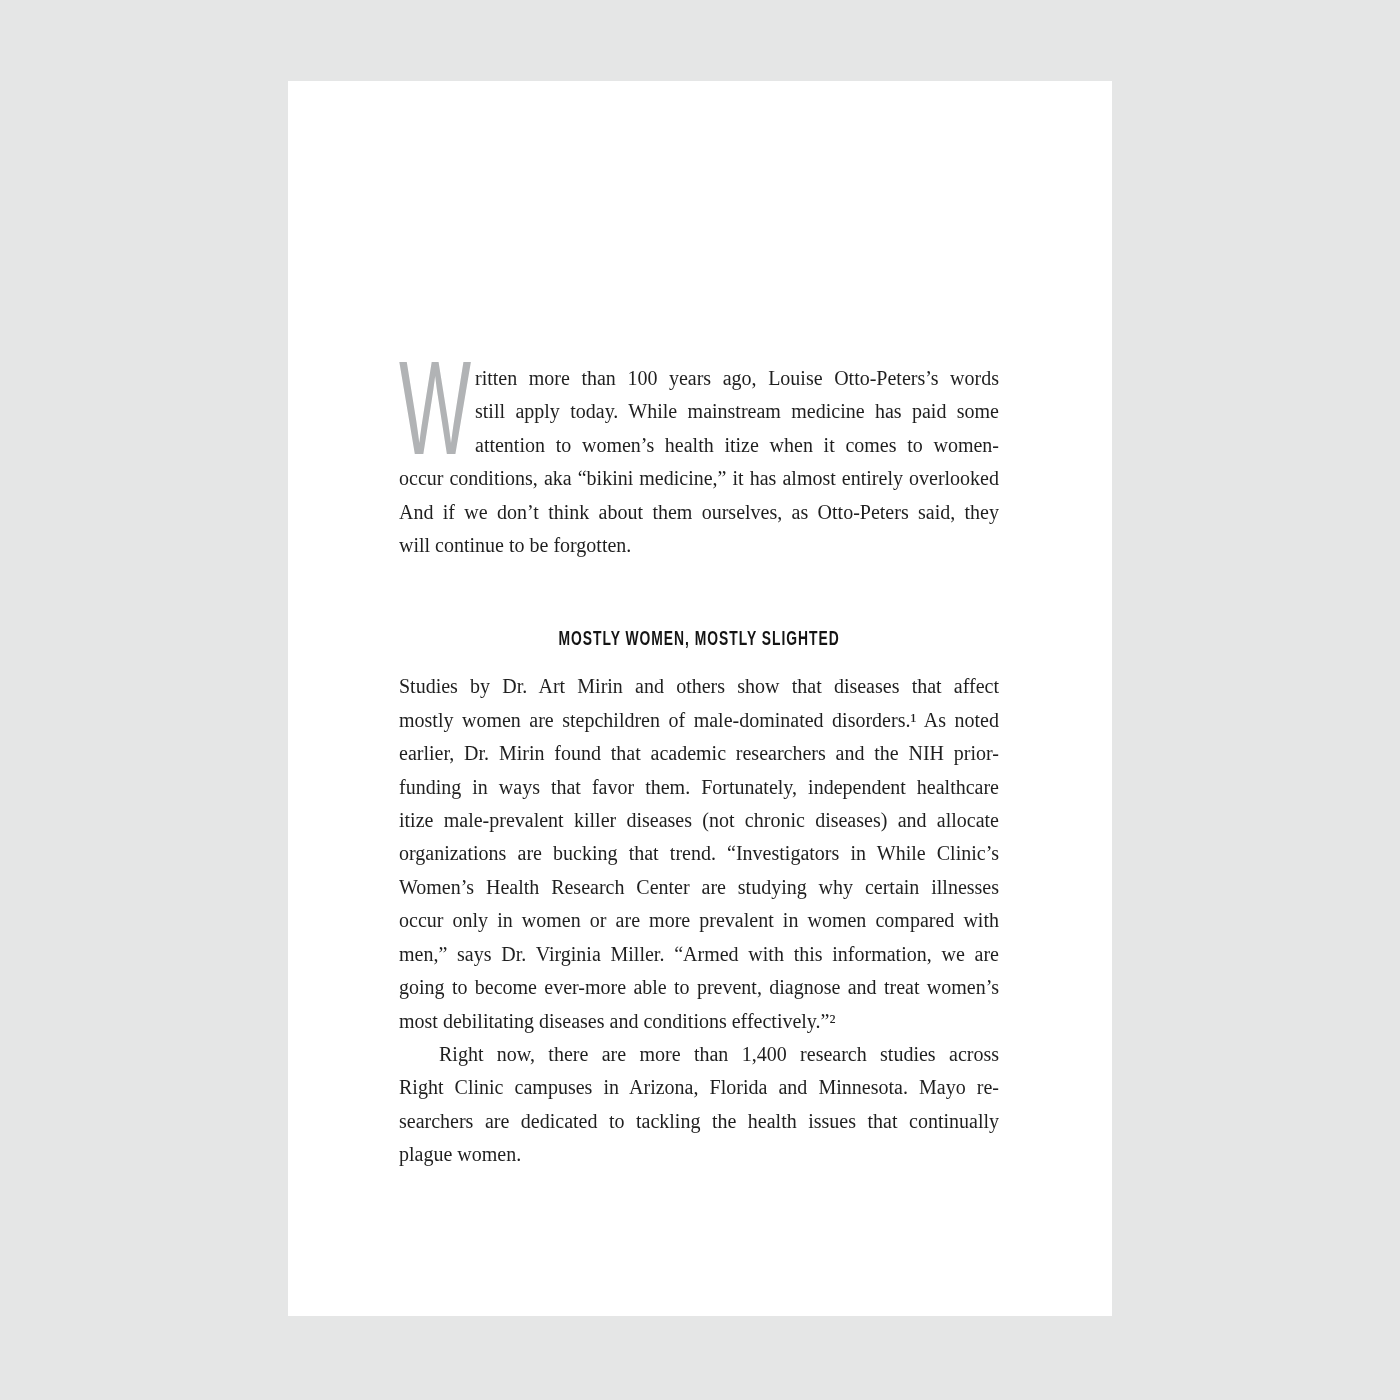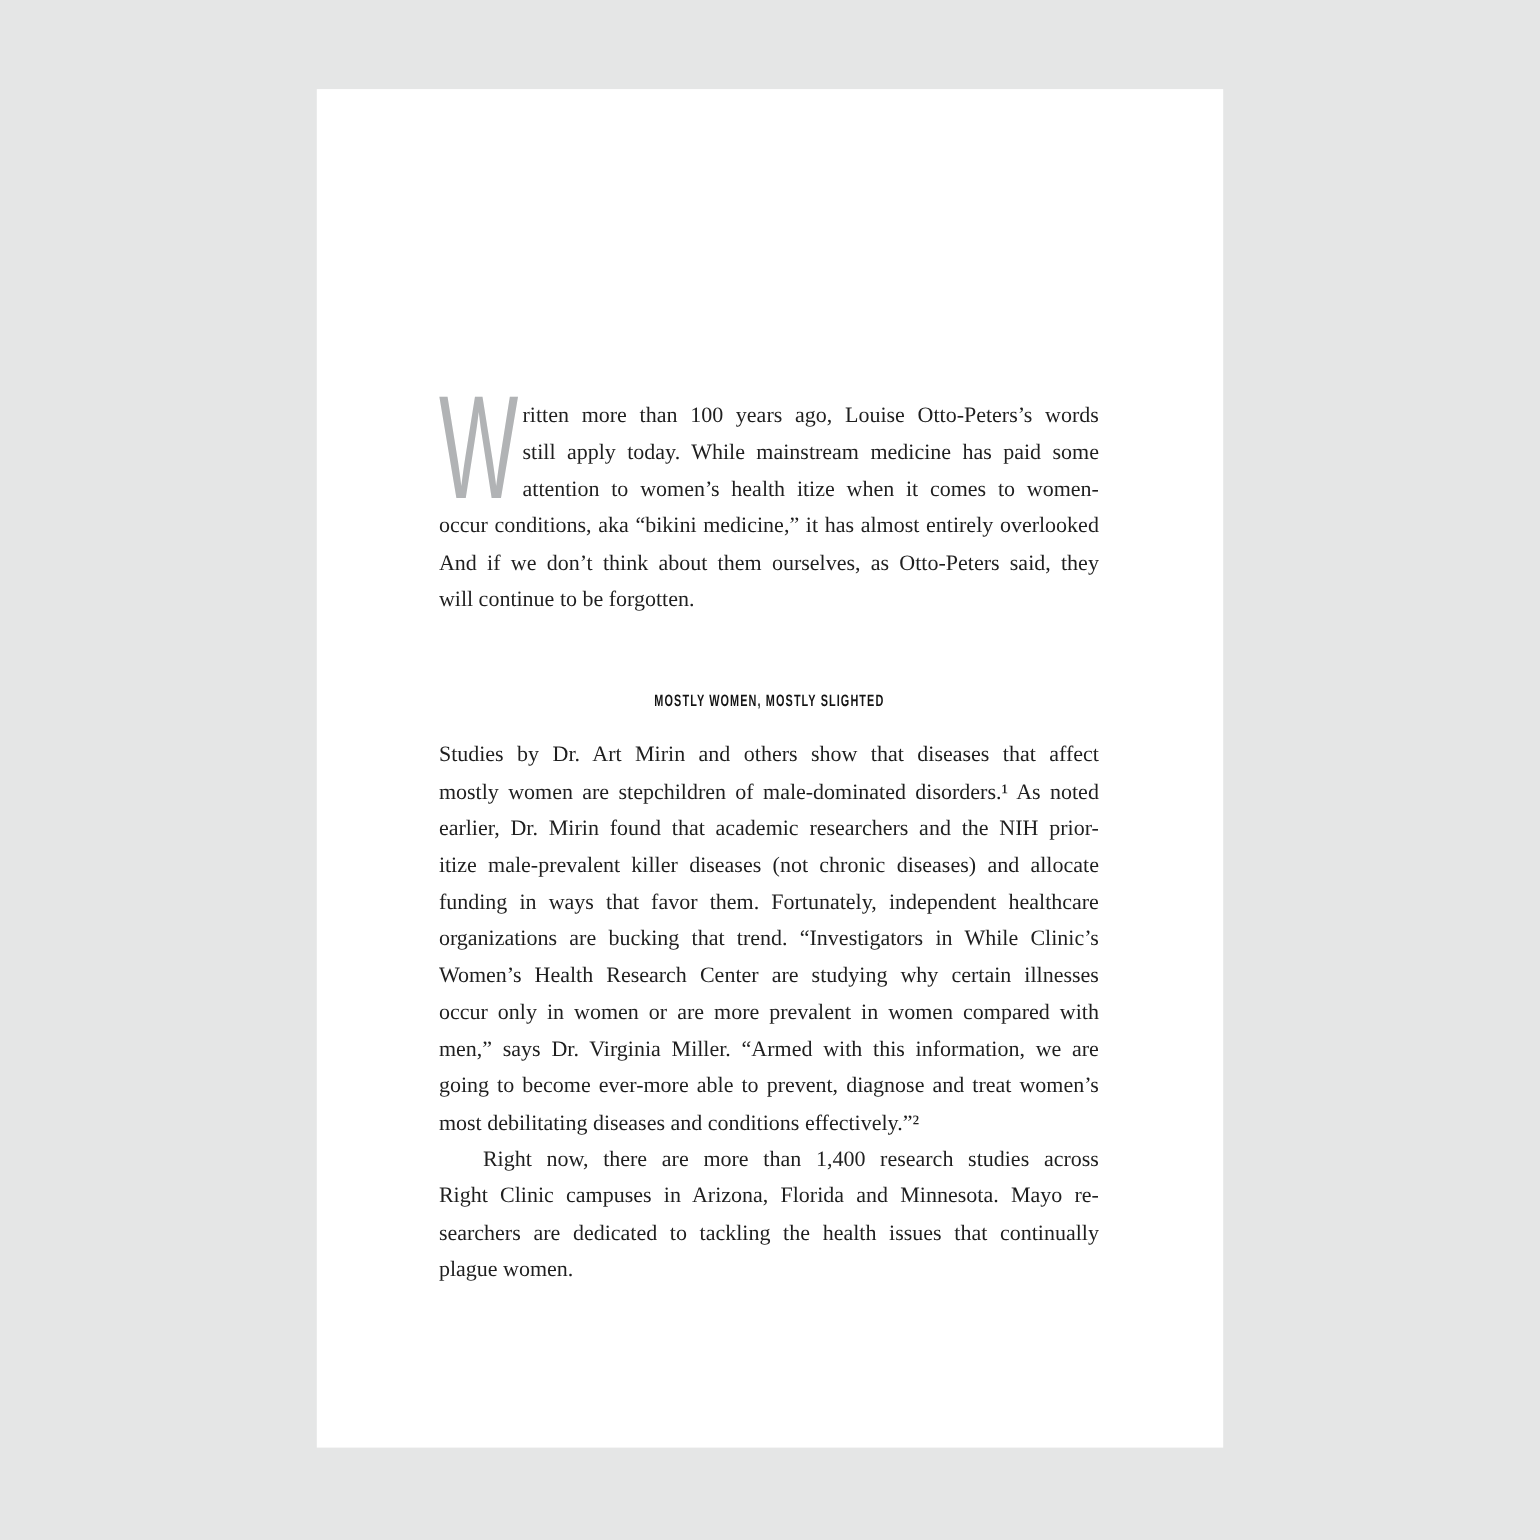--- a/index.html
+++ b/index.html
@@ -56,21 +56,21 @@
     text-align-last: justify;
   }
   .line.last { text-align-last: left; }
   .line.indent { text-indent: 40px; }
   .heading {
     margin: 64px 0 20px 0;
     padding: 0;
     text-align: center;
     font-family: "Liberation Sans", "DejaVu Sans", sans-serif;
     font-weight: 700;
-    font-size: 15px;
+    font-size: 21px;
     line-height: 24px;
     color: #141414;
   }
   .heading span {
     display: inline-block;
     letter-spacing: 1.5px;
     white-space: nowrap;
     transform: scaleX(0.66);
     transform-origin: center center;
   }
@@ -98,22 +98,22 @@
 
       <h2 class="heading">
         <span>MOSTLY WOMEN, MOSTLY SLIGHTED</span>
       </h2>
 
       <div class="paragraph">
 
       <div class="line">Studies by Dr. Art Mirin and others show that diseases that affect</div>
           <div class="line">mostly women are stepchildren of male-dominated disorders.¹ As noted</div>
           <div class="line">earlier, Dr. Mirin found that academic researchers and the NIH prior-</div>
+          <div class="line">funding in ways that favor them. Fortunately, independent healthcare</div>
           <div class="line">itize male-prevalent killer diseases (not chronic diseases) and allocate</div>
-          <div class="line">funding in ways that favor them. Fortunately, independent healthcare</div>
           <div class="line">organizations are bucking that trend. “Investigators in While Clinic’s</div>
           <div class="line">Women’s Health Research Center are studying why certain illnesses</div>
           <div class="line">occur only in women or are more prevalent in women compared with</div>
           <div class="line">men,” says Dr. Virginia Miller. “Armed with this information, we are</div>
           <div class="line">going to become ever-more able to prevent, diagnose and treat women’s</div>
           <div class="line last">most debilitating diseases and conditions effectively.”²</div>
         </div>
 
       <div class="paragraph">
 

